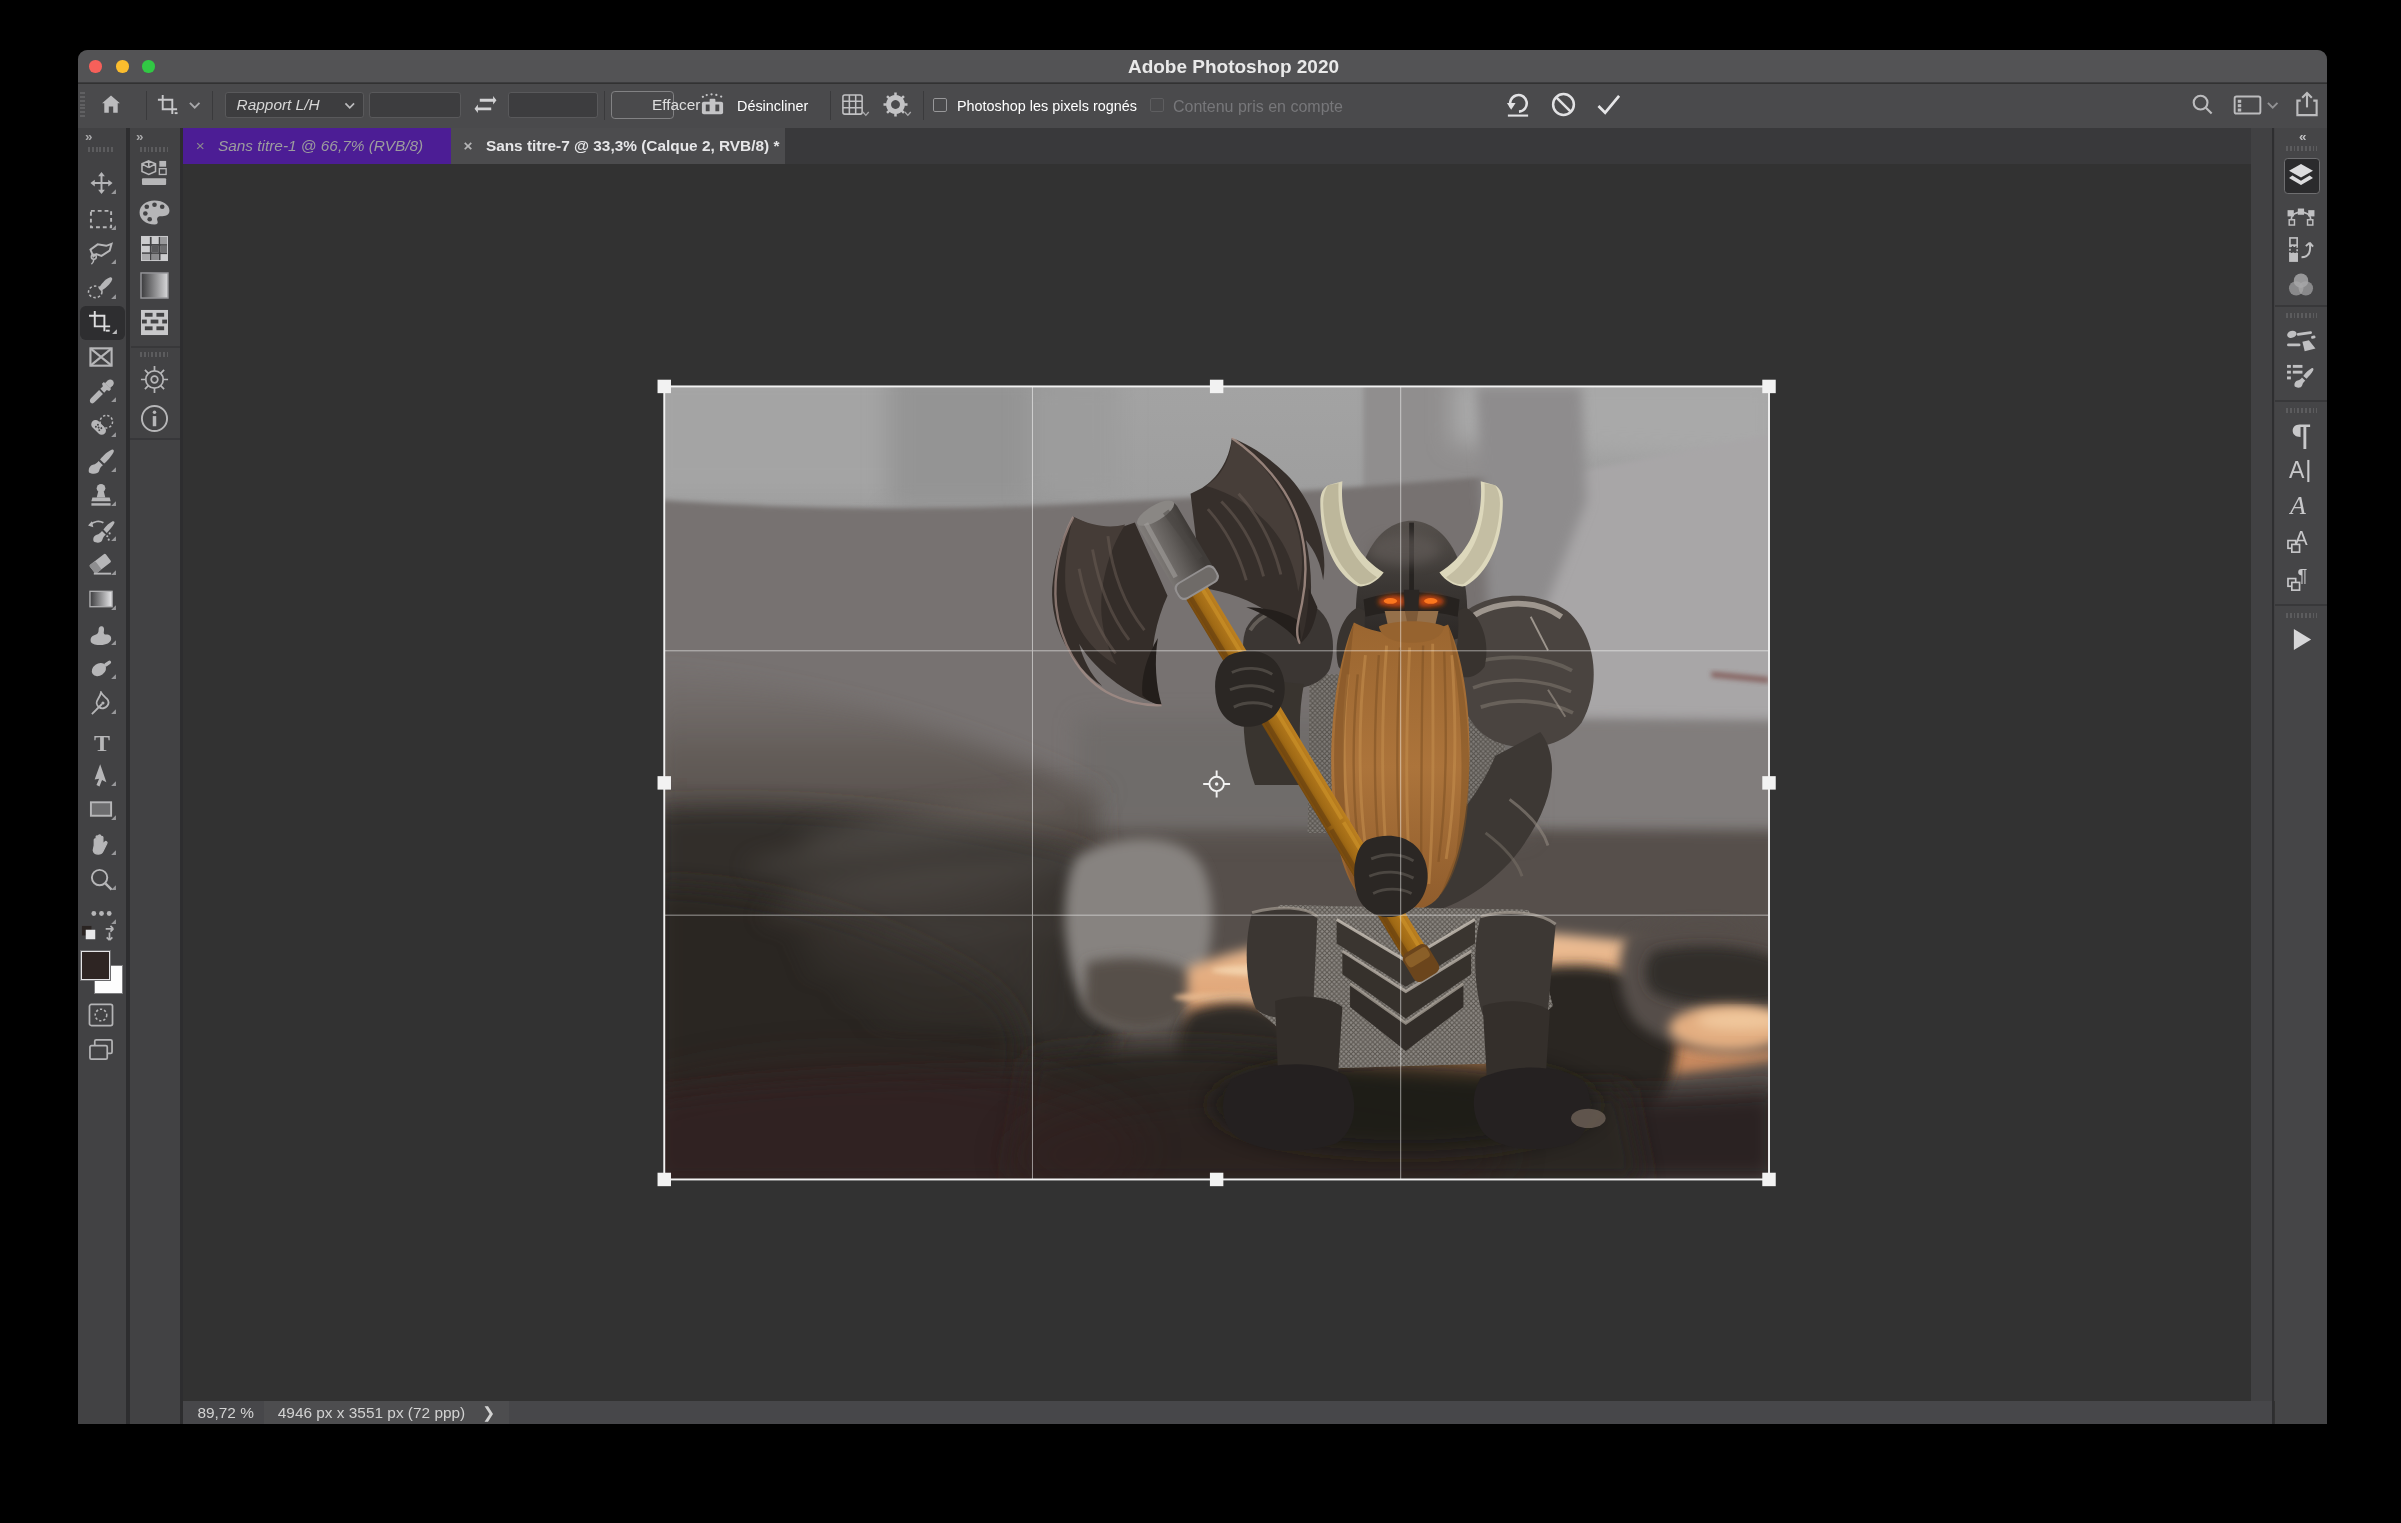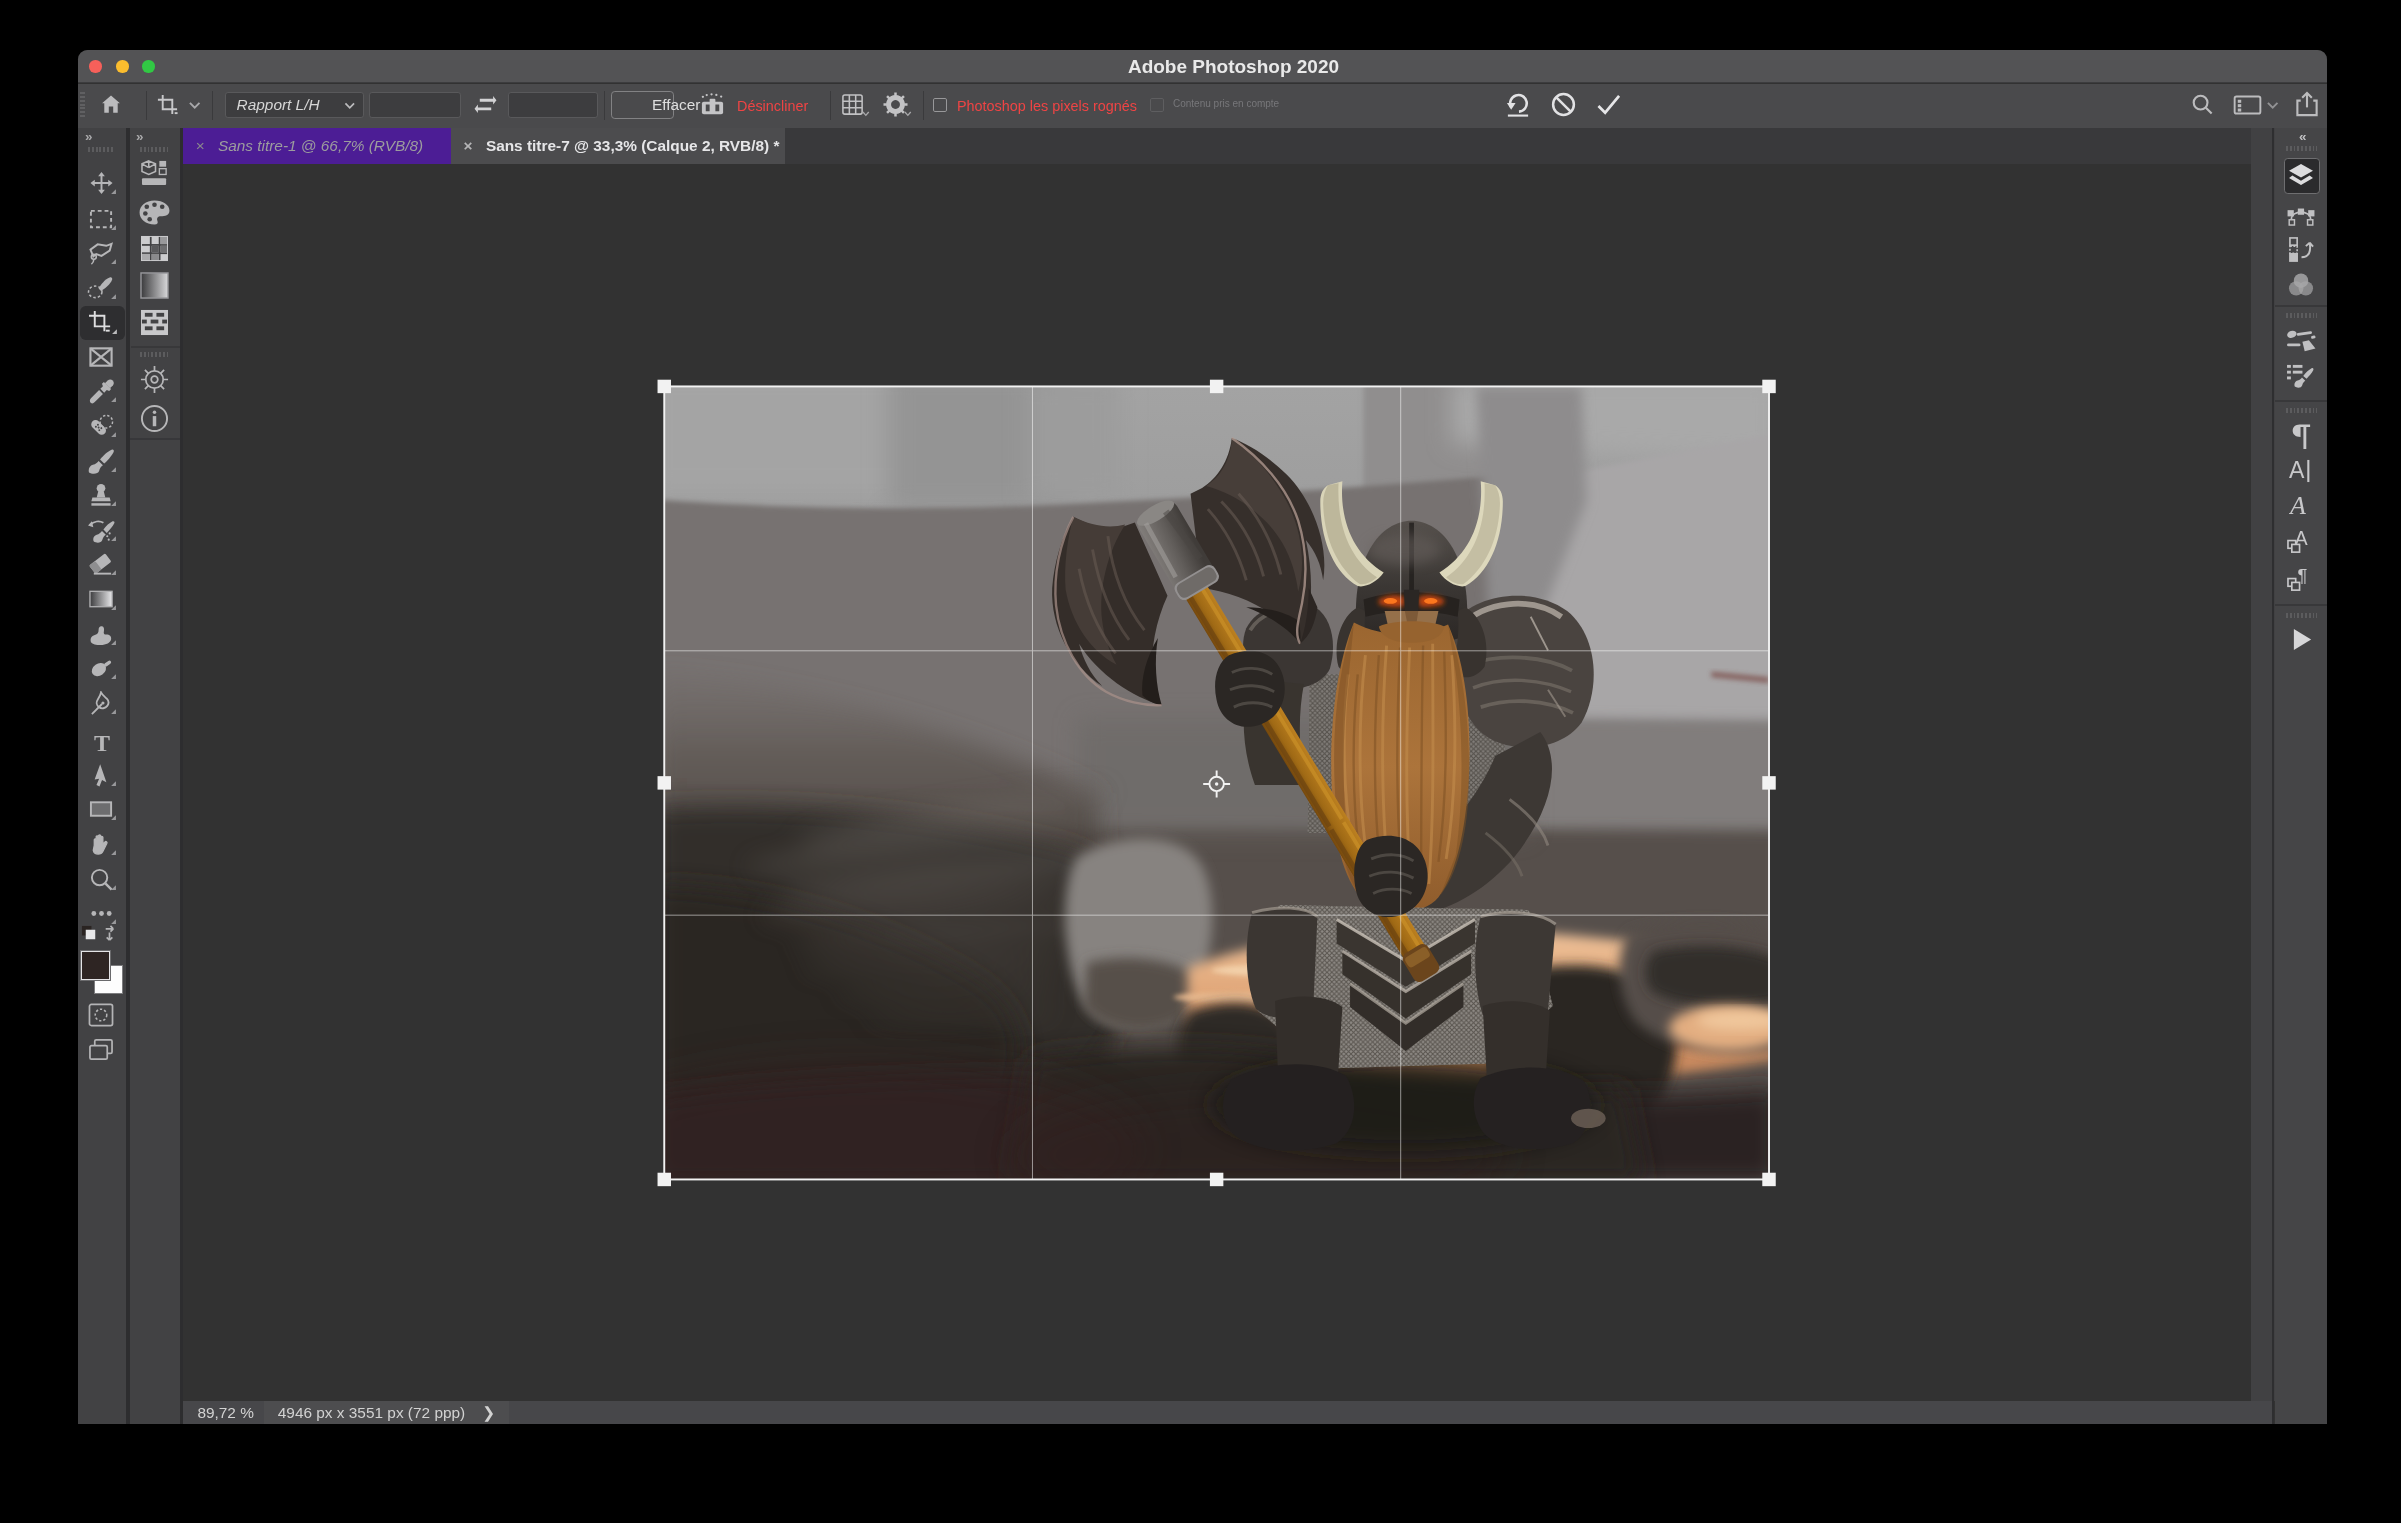--- a/index.html
+++ b/index.html
@@ -9,22 +9,22 @@
 .abs{position:absolute;}
 .win{position:absolute;left:78px;top:50px;width:2249px;height:1374px;border-radius:9.6px;background:#323232;overflow:hidden;box-shadow:0 0 38px rgba(0,0,0,.8);}
 .titlebar{position:absolute;left:78px;top:50px;width:2249px;height:33px;background:#535355;border-radius:9.6px 9.6px 0 0;border-bottom:1px solid #3c3c3e;}
 .tl{position:absolute;width:12.5px;height:12.5px;border-radius:50%;top:60px;}
 .title{position:absolute;top:50px;left:78px;width:2311px;height:33px;line-height:33px;text-align:center;color:#e9e9e9;font-size:19px;font-weight:bold;}
 .optbar{position:absolute;left:78px;top:84px;width:2249px;height:44px;background:#4a4a4c;}
 .sep{position:absolute;width:1px;background:#3a3a3c;top:91px;height:29px;}
 .combo{position:absolute;top:92px;height:26px;background:#3d3d3f;border:1px solid #59595b;border-radius:2.9px;color:#d6d6d6;font-size:15.4px;line-height:24px;white-space:nowrap;font-style:italic;}
 .ibox{position:absolute;top:92px;height:26px;background:#3d3d3f;border:1px solid #59595b;border-radius:2.9px;}
 .btn{position:absolute;top:91px;height:28px;border:1px solid #828284;border-radius:3.8px;color:#dedede;font-size:15.4px;text-align:center;padding-left:40px;}
-.obtext{position:absolute;color:#ef4444;font-size:14.4px;top:98px;white-space:nowrap;}
-.obtextdim{position:absolute;color:#77777a;font-size:10px;top:98px;white-space:nowrap;}
+.obtext{position:absolute;color:#ffffff;font-size:14.4px;top:98px;white-space:nowrap;}
+.obtextdim{position:absolute;color:#77777a;font-size:16px;top:98px;white-space:nowrap;}
 .cbox{position:absolute;top:98px;width:14.4px;height:14.4px;border:1px solid #98989a;border-radius:1.9px;background:transparent;}
 .cboxdim{position:absolute;top:98px;width:14.4px;height:14.4px;border:1px solid #5e5e60;border-radius:1.9px;}
 .strip1{position:absolute;left:78px;top:128px;width:48px;height:1296px;background:#424244;}
 .strip2{position:absolute;left:130px;top:128px;width:50px;height:1296px;background:#424244;}
 .stripgap{position:absolute;left:126px;top:128px;width:3.8px;height:1296px;background:#2d2d2f;}
 .strip2edge{position:absolute;left:180px;top:128px;width:2.9px;height:1296px;background:#2d2d2f;}
 .mainarea{position:absolute;left:183px;top:128px;width:2068px;height:1273px;background:#323232;}
 .tabbar{position:absolute;left:183px;top:128px;width:2068px;height:36px;background:#39393b;}
 .tab1{position:absolute;left:183px;top:128px;width:268px;height:36px;background:#4c1d95;color:#9c9c9e;font-size:15.4px;line-height:36px;white-space:nowrap;overflow:hidden;font-style:italic;}
 .tab2{position:absolute;left:451px;top:128px;width:334px;height:36px;background:#4c4c4e;color:#e6e6e8;font-size:15.4px;line-height:36px;font-weight:bold;white-space:nowrap;overflow:hidden;}

